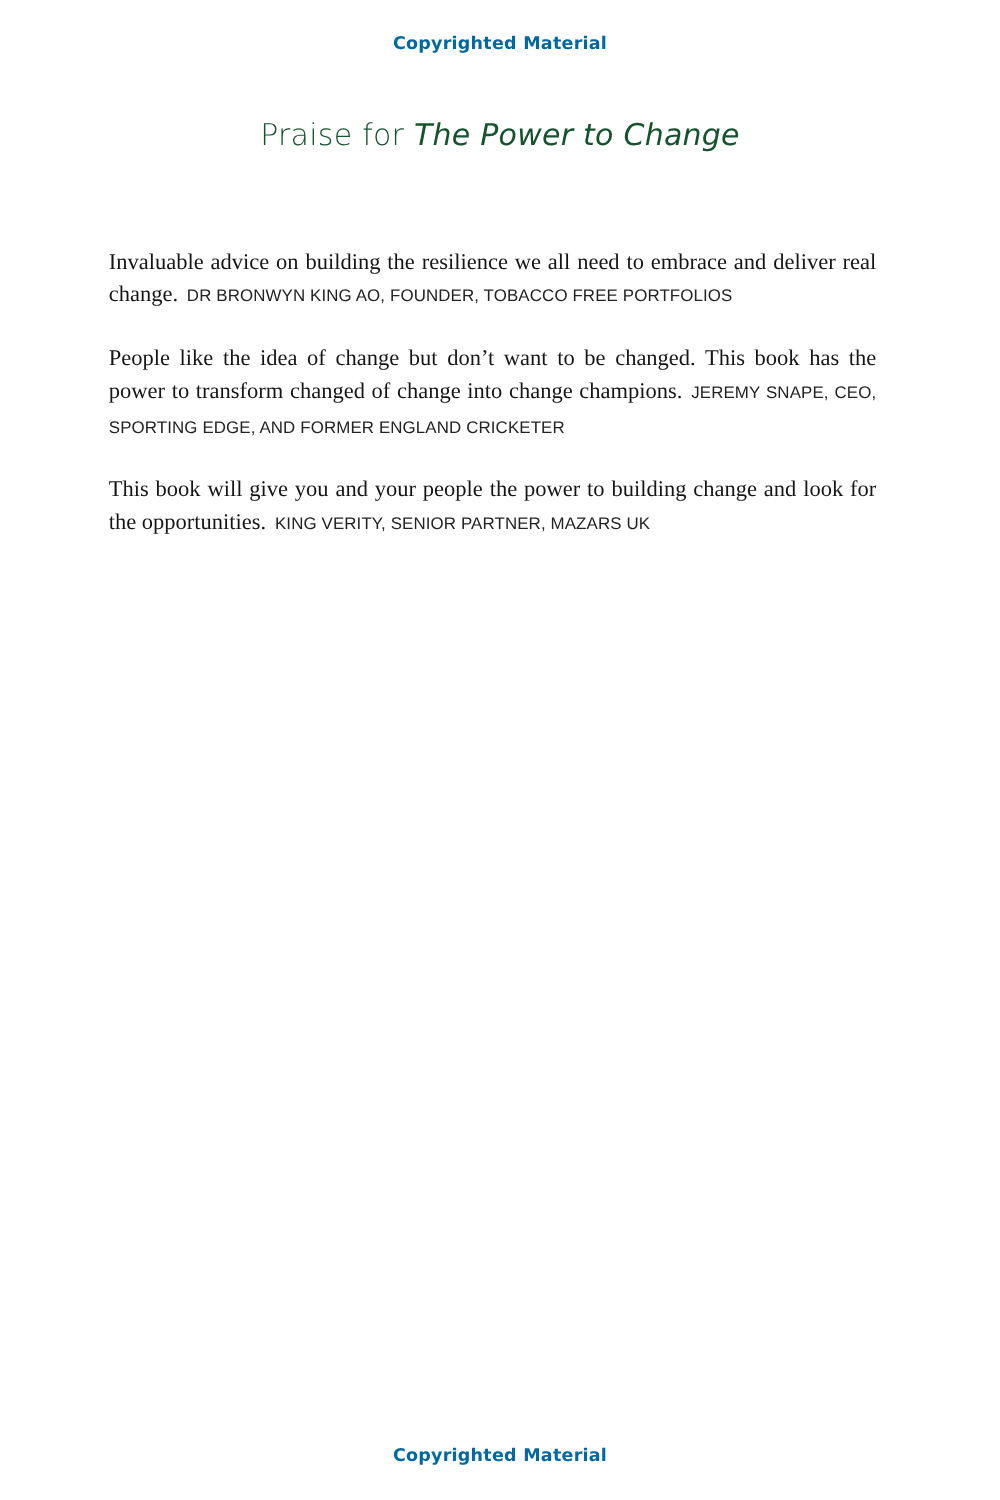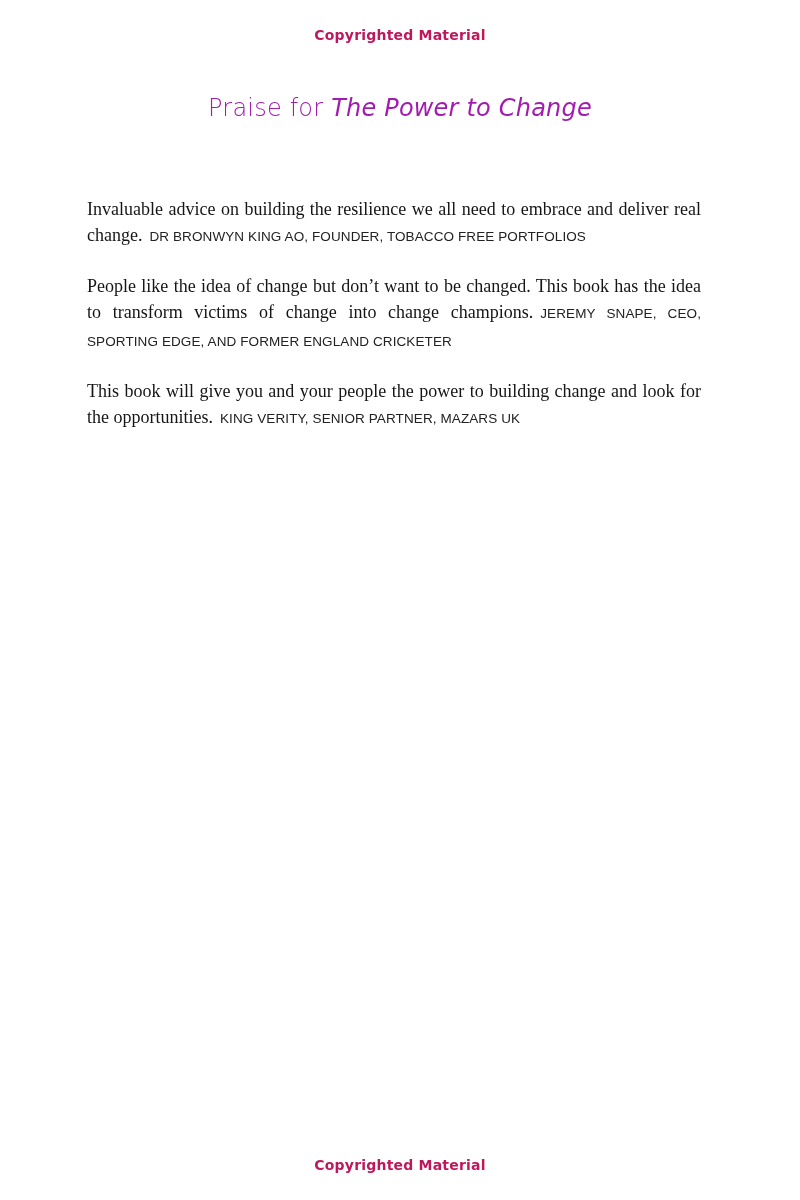--- a/index.html
+++ b/index.html
@@ -17,35 +17,35 @@
     color: #1a1a1a;
   }
   .copyright {
     position: absolute;
     left: 0;
     width: 100%;
     text-align: center;
     font-family: "DejaVu Sans", "Liberation Sans", sans-serif;
     font-weight: bold;
     font-size: 14px;
-    color: #be185d;
+    color: #0369a1;
     letter-spacing: 0.2px;
   }
   .copyright.top    { top: 27px; }
   .copyright.bottom { top: 1157px; }
   .title {
     position: absolute;
     top: 94px;
     left: 0;
     width: 100%;
     text-align: center;
     font-family: "DejaVu Sans", "Liberation Sans", sans-serif;
     font-weight: 300;
     font-size: 24px;
-    color: #a21caf;
+    color: #14532d;
     letter-spacing: 0.2px;
   }
   .title .t-italic { font-style: italic; }
   .quotes {
     position: absolute;
     top: 196px;
     left: 87px;
     width: 614px;
   }
   p.quote {
@@ -74,21 +74,21 @@
 
   <div class="copyright top">Copyrighted Material</div>
 
   <div class="title"><span>Praise for </span><span class="t-italic">The Power to Change</span></div>
 
   <div class="quotes">
 
 
     <p class="quote"><span class="q">Invaluable advice on building the resilience we all need to embrace and deliver real change.</span><span class="attr"><span>DR BRONWYN KING AO, FOUNDER, TOBACCO FREE PORTFOLIOS</span><span class="attr-italic"></span></span></p>
 
-    <p class="quote"><span class="q">People like the idea of change but don’t want to be changed. This book has the idea to transform victims of change into change champions.</span><span class="attr"><span>JEREMY SNAPE, CEO, SPORTING EDGE, AND FORMER ENGLAND CRICKETER</span><span class="attr-italic"></span></span></p>
+    <p class="quote"><span class="q">People like the idea of change but don’t want to be changed. This book has the power to transform changed of change into change champions.</span><span class="attr"><span>JEREMY SNAPE, CEO, SPORTING EDGE, AND FORMER ENGLAND CRICKETER</span><span class="attr-italic"></span></span></p>
 
     <p class="quote"><span class="q">This book will give you and your people the power to building change and look for the opportunities.</span><span class="attr"><span>KING VERITY, SENIOR PARTNER, MAZARS UK</span><span class="attr-italic"></span></span></p>
 
   </div>
 
   <div class="copyright bottom">Copyrighted Material</div>
 
 </div>
 
 </body></html>

